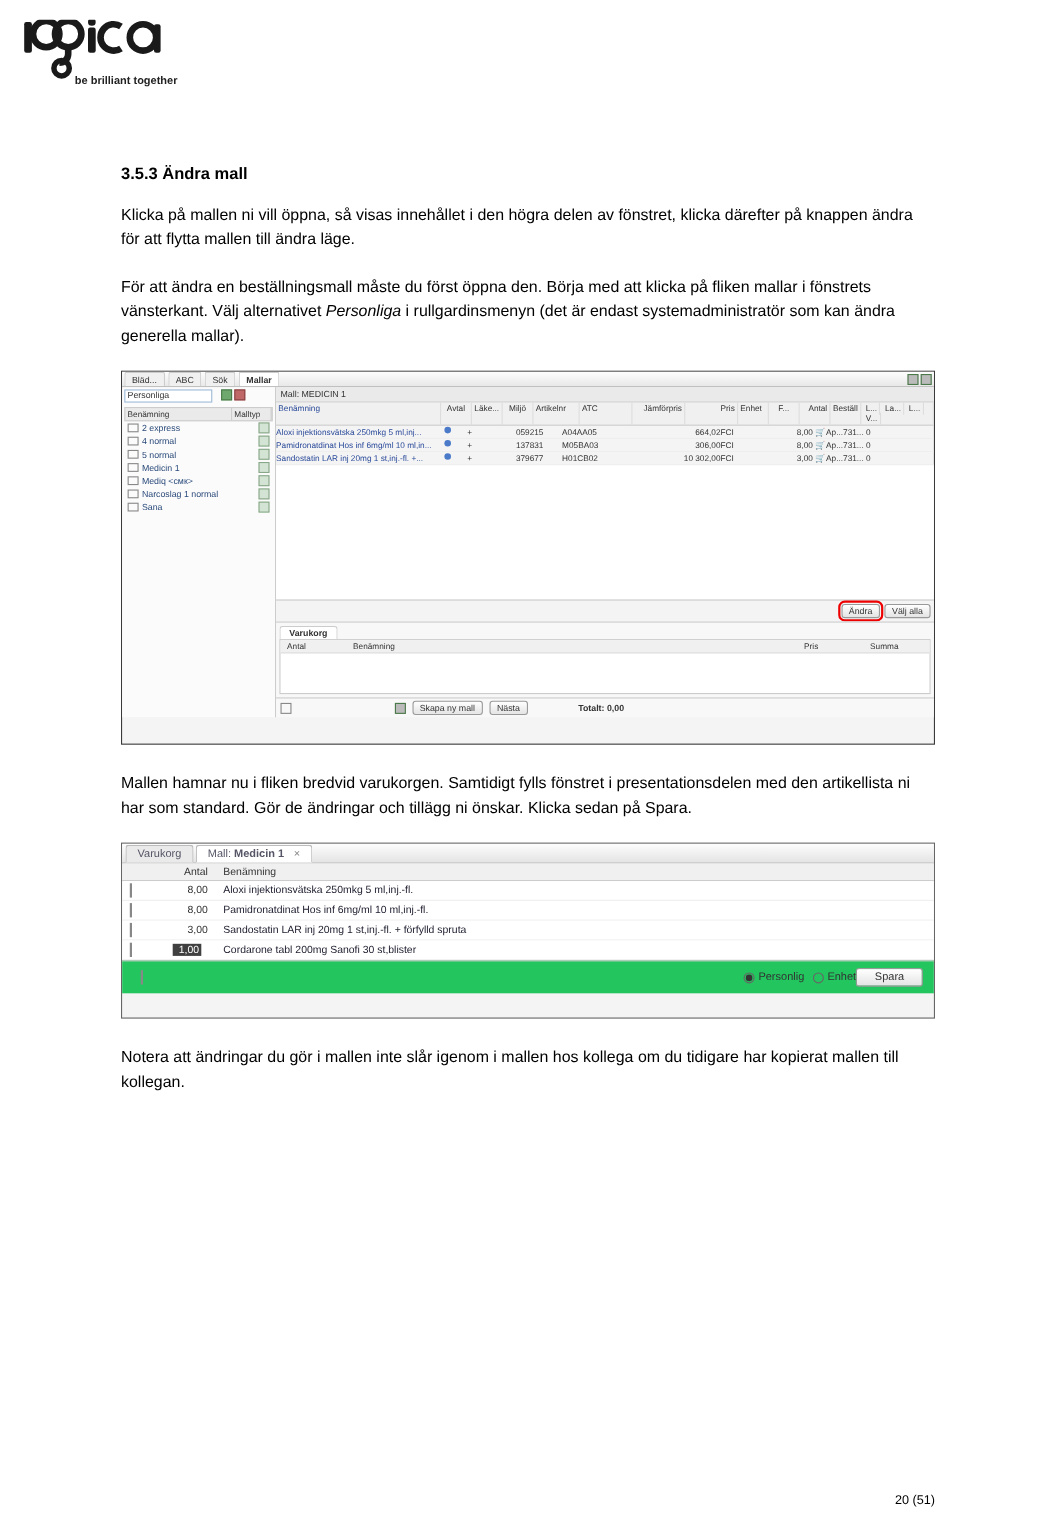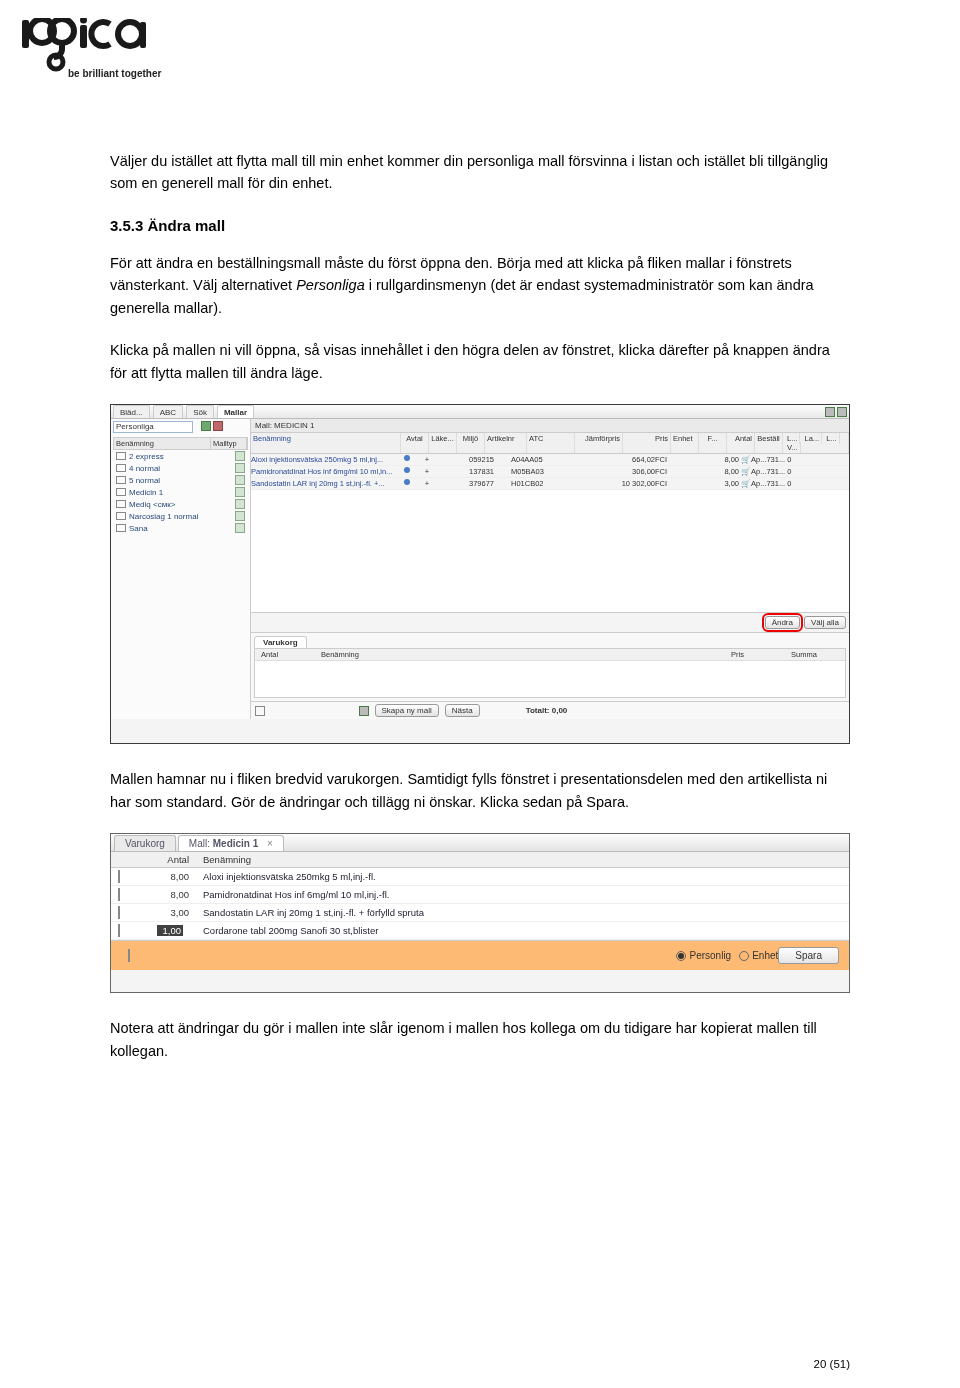--- a/index.html
+++ b/index.html
@@ -251,21 +251,21 @@
     margin-left:7px;
   }
   .ss2-antal{width:60px;text-align:right;padding-right:8px;}
   .ss2-antal.hl{background:#404040;color:#fff;padding:0 2px;margin-right:6px;width:auto;min-width:26px;display:inline-block;}
   .ss2-antal-wrap{width:60px;text-align:right;padding-right:8px;}
   .ss2-ben{flex:1;padding-left:6px;color:#223;}
   .ss2-footer{
     display:flex;
     align-items:center;
     padding:6px 10px;
-    background:#fdba74;
+    background:#22c55e;
     border-top:1px solid #ccc;
     font-size:10px;
   }
   .ss2-radio{
     width:10px;height:10px;border:1px solid #666;border-radius:50%;
     display:inline-block;margin-right:3px;position:relative;vertical-align:middle;
   }
   .ss2-radio.checked::after{
     content:"";position:absolute;top:1px;left:1px;width:6px;height:6px;
     background:#333;border-radius:50%;
@@ -293,26 +293,25 @@
       <path d="M90 6 a12 12 0 1 0 0 20" fill="none" stroke="#1a1a1a" stroke-width="6"></path>
       <circle cx="110" cy="16" r="12" fill="none" stroke="#1a1a1a" stroke-width="6"></circle>
       <rect x="120" y="4" width="6" height="26" rx="2"></rect>
     </g>
   </svg>
   <div class="logo-tagline">be brilliant together</div>
 </div>
 
 <div class="page">
   <div class="content">
-    <p class="para">Väljer du istället att flytta mall till min enhet kommer din personliga mall försvinna i listan och istället bli tillgänglig som en generell mall för din enhet.</p>
     <p class="heading">3.5.3 Ändra mall</p>
+    <p class="para">Klicka på mallen ni vill öppna, så visas innehållet i den högra delen av fönstret, klicka därefter på knappen ändra för att flytta mallen till ändra läge.</p>
     <p class="para">
       <span>För att ändra en beställningsmall måste du först öppna den. Börja med att klicka på fliken mallar i fönstrets vänsterkant. Välj alternativet </span><span class="em">Personliga</span><span> i rullgardinsmenyn (det är endast systemadministratör som kan ändra generella mallar).</span>
     </p>
-    <p class="para">Klicka på mallen ni vill öppna, så visas innehållet i den högra delen av fönstret, klicka därefter på knappen ändra för att flytta mallen till ändra läge.</p>
 
     <div class="screenshot screenshot1">
       <div class="ss1-tabs">
         <div class="ss1-tab">Bläd...</div>
         <div class="ss1-tab">ABC</div>
         <div class="ss1-tab">Sök</div>
         <div class="ss1-tab active">Mallar</div>
         <div style="margin-left:auto;display:flex;gap:2px;padding-right:2px;">
           <span class="mini-icon" style="background:#bbb"></span>
           <span class="mini-icon" style="background:#bbb"></span>

